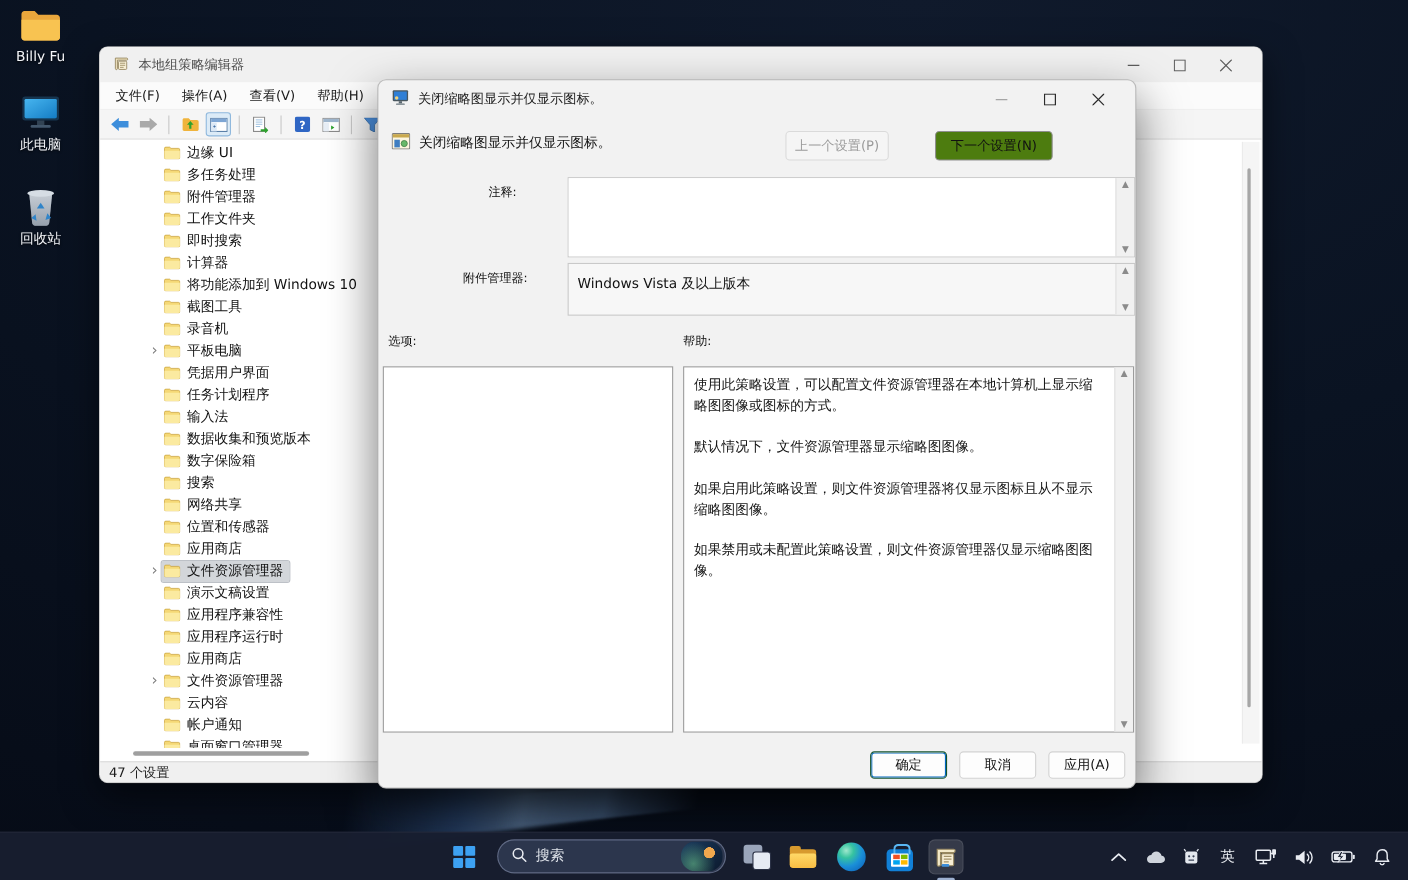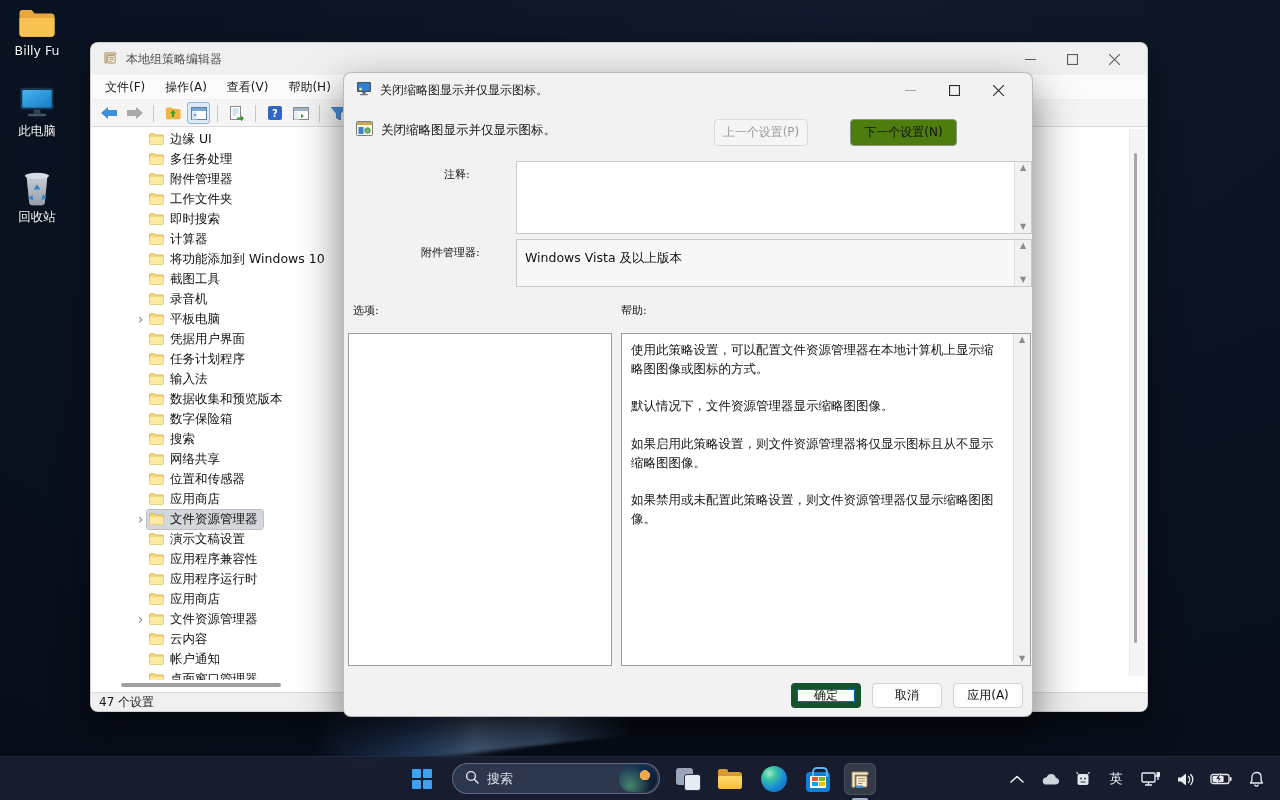--- a/index.html
+++ b/index.html
@@ -71,21 +71,21 @@
   .platform-box{position:absolute;left:172px;top:166px;width:516px;height:48px;background:#f7f7f7;border:1px solid #c9c9c9;display:flex;}
   .platform-text{flex:1;padding:10px 8px 0 8px;font-size:12.5px;color:#111;}
   .scrollcol{width:17px;background:#f1f1f1;border-left:1px solid #e0e0e0;display:flex;flex-direction:column;justify-content:space-between;align-items:center;padding:2px 0;}
   .arr{font-size:8px;color:#8b8b8b;line-height:1;}
   .panel{position:absolute;background:#fff;border:1px solid #9c9c9c;}
   .opt-panel{left:4px;top:260px;width:264px;height:333px;}
   .help-panel{left:277px;top:260px;width:410px;height:333px;display:flex;}
   .help-text{flex:1;padding:7px 9px;font-size:12.5px;line-height:1.5;color:#141414;white-space:pre-line;overflow:hidden;}
   .dlg-btn{position:absolute;top:610px;width:70px;height:25px;background:#fdfdfd;border:1px solid #d2d2d2;border-radius:4px;
     display:flex;align-items:center;justify-content:center;font-size:12px;color:#111;}
-  .btn-ok{left:447px;border:6px solid #14532d;box-shadow:0 0 0 1px #0067c0 inset;}
+  .btn-ok{left:447px;border:1px solid #14532d;box-shadow:0 0 0 1px #0067c0 inset;}
   .btn-cancel{left:528px;}
   .btn-apply{left:609px;}
 
   
   .taskbar{position:absolute;left:0;top:756px;width:1280px;height:44px;background:rgba(24,30,47,.97);
     border-top:1px solid rgba(255,255,255,.05);z-index:20;}
   .start{position:absolute;left:402px;top:2px;width:40px;height:40px;display:flex;align-items:center;justify-content:center;border-radius:6px;}
   .winlogo{width:20px;height:20px;display:grid;grid-template-columns:1fr 1fr;grid-template-rows:1fr 1fr;gap:2px;}
   .winlogo span{background:#3da1f2;border-radius:1px;}
   .searchpill{position:absolute;left:452px;top:6px;width:208px;height:31px;border-radius:16px;

